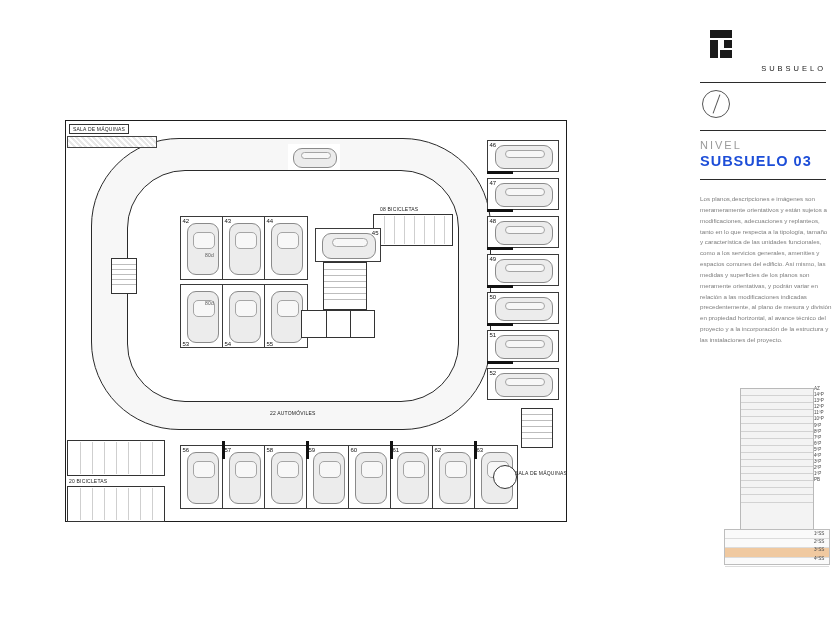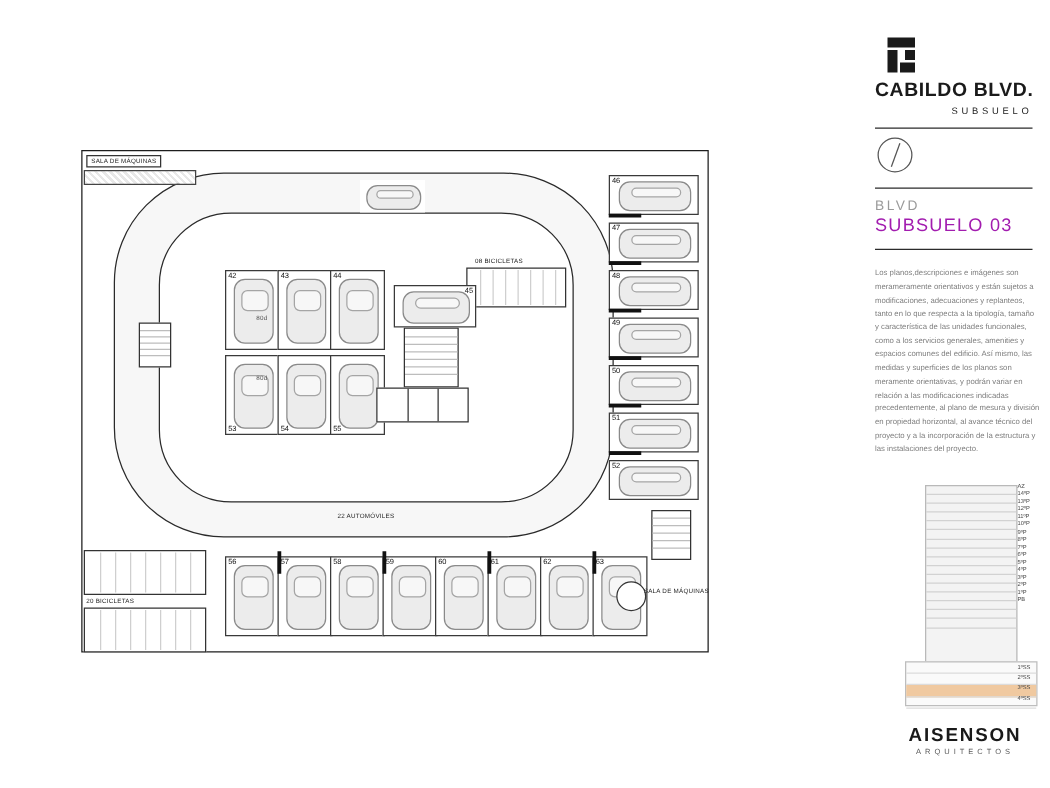--- a/index.html
+++ b/index.html
@@ -38,22 +38,23 @@
     position:relative;margin:2px 0 0 2px;
   }
   .compass:after{
     content:"";position:absolute;left:50%;top:3px;width:1px;height:20px;
     background:#555;transform:rotate(20deg);transform-origin:50% 50%;
   }
   .level-label{
     font-size:11px;letter-spacing:2px;color:#9a9a9a;margin-top:8px;
   }
   .level-name{
-    font-size:14.5px;letter-spacing:1px;color:#a21caf;margin-top:2px;
+    font-size:14.5px;letter-spacing:1px;color:#1d4ed8;margin-top:2px;
     white-space:nowrap;
+    font-weight:bold;
   }
   .disclaimer{
     margin-top:14px;font-size:6.2px;line-height:1.75;color:#7d7d7d;
     width:132px;
   }
 
   
   .section-wrap{
     position:absolute;left:16px;top:368px;width:120px;height:180px;
   }
@@ -395,35 +396,30 @@
 
   <div class="panel">
 
     <div class="logo-mark">
       <div class="blk" style="left:0;top:0;width:22px;height:8px;"></div>
       <div class="blk" style="left:0;top:10px;width:8px;height:18px;"></div>
       <div class="blk" style="left:14px;top:10px;width:8px;height:8px;"></div>
       <div class="blk" style="left:10px;top:20px;width:12px;height:8px;"></div>
     </div>
 
-    <div class="brand">CABILDO BLVD.</div>
     <div class="brand-sub">SUBSUELO</div>
 
     <div class="rule"></div>
 
     <div class="compass"></div>
 
     <div class="rule" style="margin-top:12px;"></div>
 
-    <div class="level-label">BLVD</div>
+    <div class="level-label">NIVEL</div>
     <div class="level-name">SUBSUELO 03</div>
 
     <div class="rule" style="margin-top:10px;"></div>
 
     <div class="disclaimer">Los planos,descripciones e imágenes son merameramente orientativos y están sujetos a modificaciones, adecuaciones y replanteos, tanto en lo que respecta a la tipología, tamaño y característica de las unidades funcionales, como a los servicios generales, amenities y espacios comunes del edificio. Así mismo, las medidas y superficies de los planos son meramente orientativas, y podrán variar en relación a las modificaciones indicadas precedentemente, al plano de mesura y división en propiedad horizontal, al avance técnico del proyecto y a la incorporación de la estructura y las instalaciones del proyecto.</div>
   </div>
 
-  <div class="arch">
-    <div class="nm">AISENSON</div>
-    <div class="sb">ARQUITECTOS</div>
-  </div>
 
 </div>
 
 </body></html>

